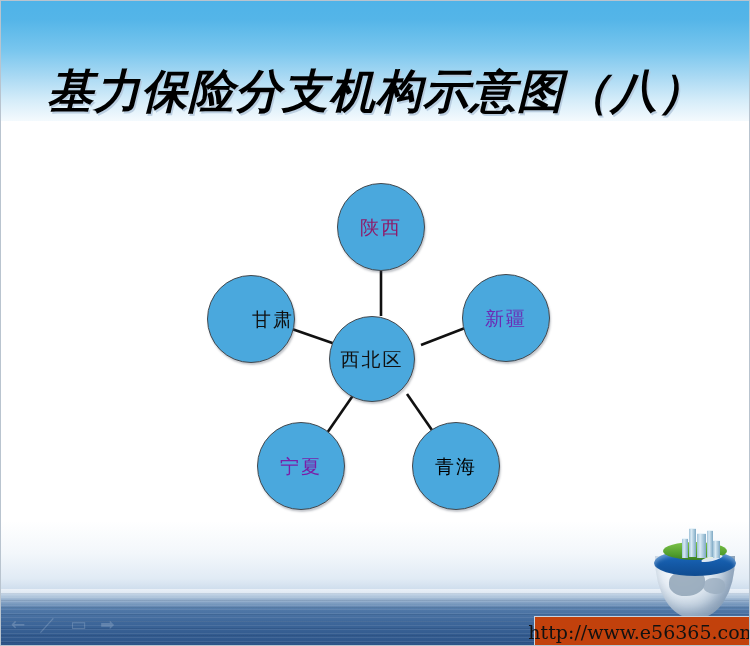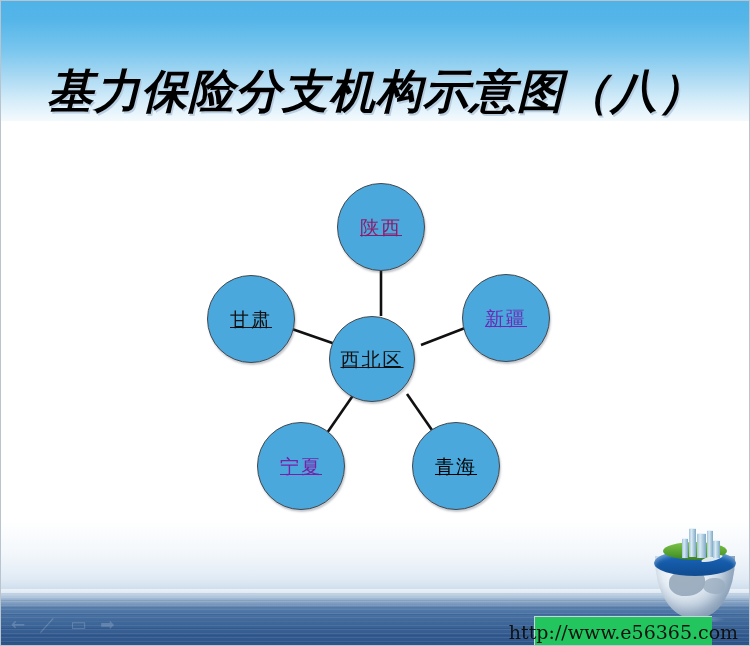--- a/index.html
+++ b/index.html
@@ -152,25 +152,24 @@
     align-items: center;
     justify-content: center;
     box-shadow: 1px 2px 2px rgba(60,70,85,0.30);
   }
   .node span {
     font-family: "DejaVu Serif", "Liberation Serif", serif;
     font-size: 19px;
     letter-spacing: 2px;
     line-height: 1;
     white-space: nowrap;
-    text-decoration: underline;
   }
   .n-center { left: 328px; top: 315px; width: 86px; height: 86px; }
   .n-top    { left: 336px; top: 182px; width: 88px; height: 88px; }
-  .n-left   { left: 206px; top: 274px; width: 88px; height: 88px; }
+  .n-left   { left: 206px; top: 274px; width: 88px; height: 88px; justify-content: flex-end; }
   .n-right  { left: 461px; top: 273px; width: 88px; height: 88px; }
   .n-bl     { left: 256px; top: 421px; width: 88px; height: 88px; }
   .n-br     { left: 411px; top: 421px; width: 88px; height: 88px; }
 
   
   .globe {
     position: absolute;
     left: 648px;
     top: 527px;
     width: 92px;
@@ -255,23 +254,23 @@
     height: 7px;
     border-radius: 50%;
     background: radial-gradient(ellipse, rgba(200,220,238,0.55) 0%, rgba(200,220,238,0) 72%);
   }
 
   
   .url-box {
     position: absolute;
     left: 533px;
     top: 615px;
-    width: 178px;
+    width: 217px;
     height: 31px;
-    background: #22c55e;
+    background: #c2410c;
     border-top: 1px solid #c9d4de;
     border-left: 1px solid #c9d4de;
     display: flex;
     align-items: center;
     justify-content: center;
     box-sizing: border-box;
   }
   .url-box span {
     font-family: "DejaVu Serif", "Liberation Serif", serif;
     font-size: 19px;

